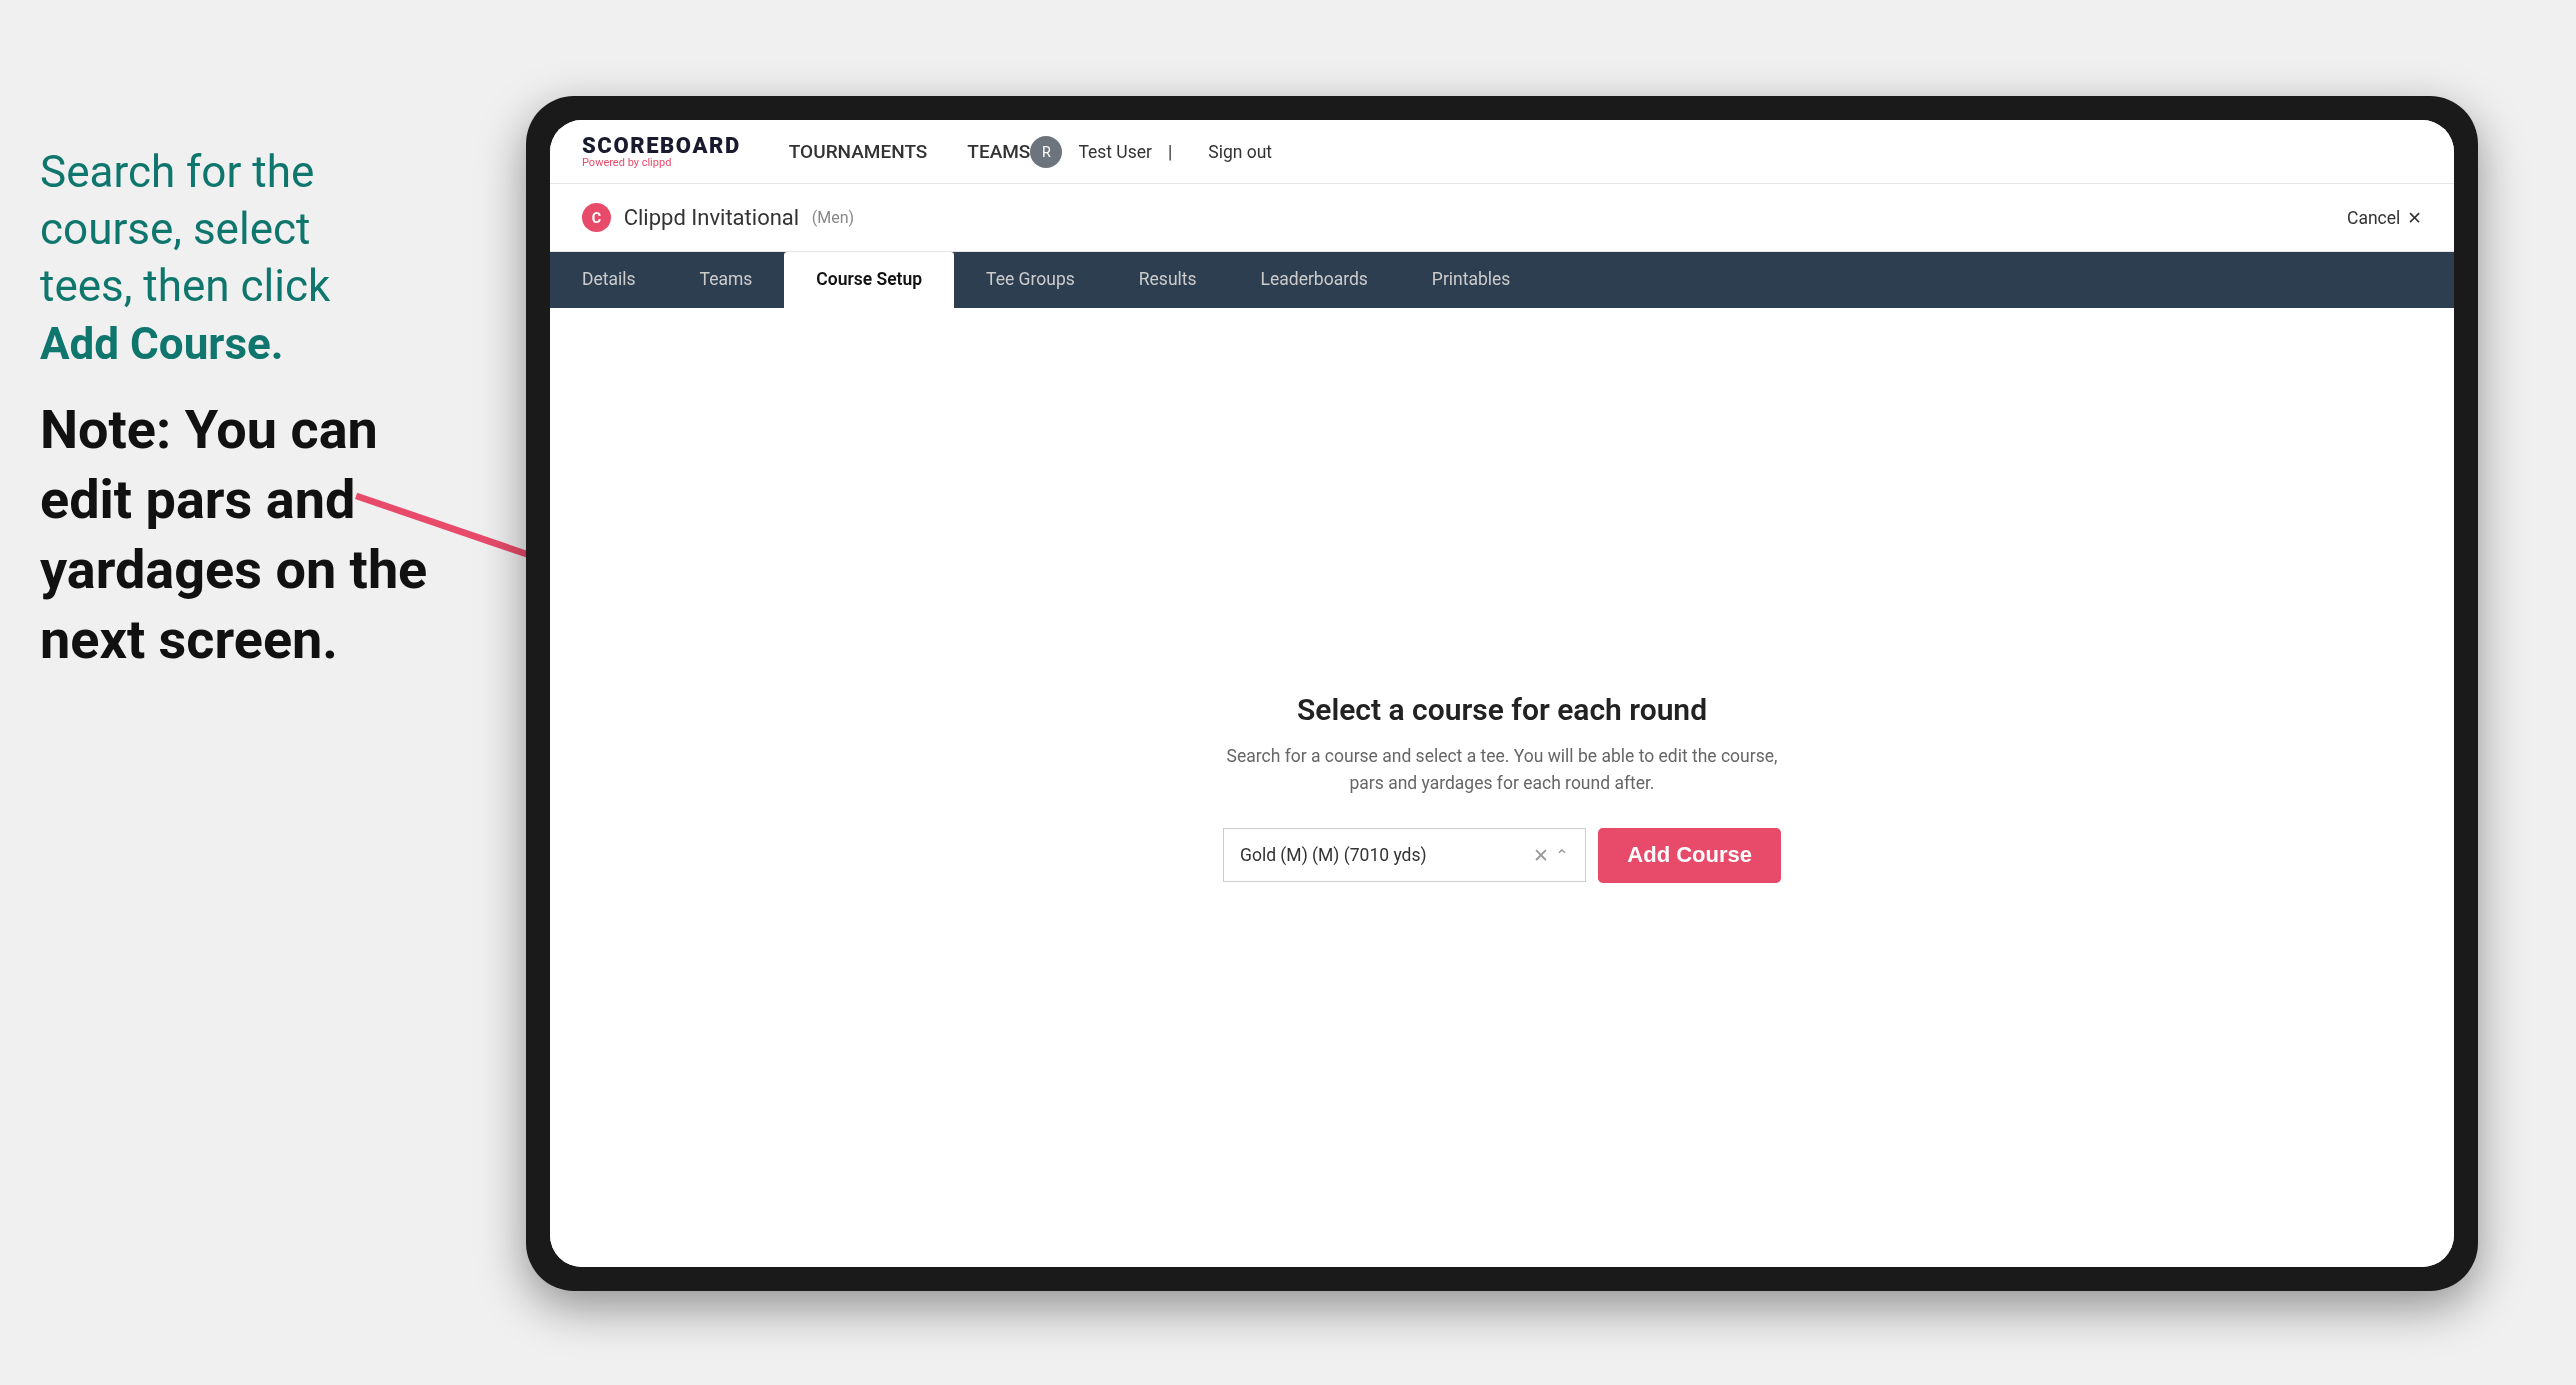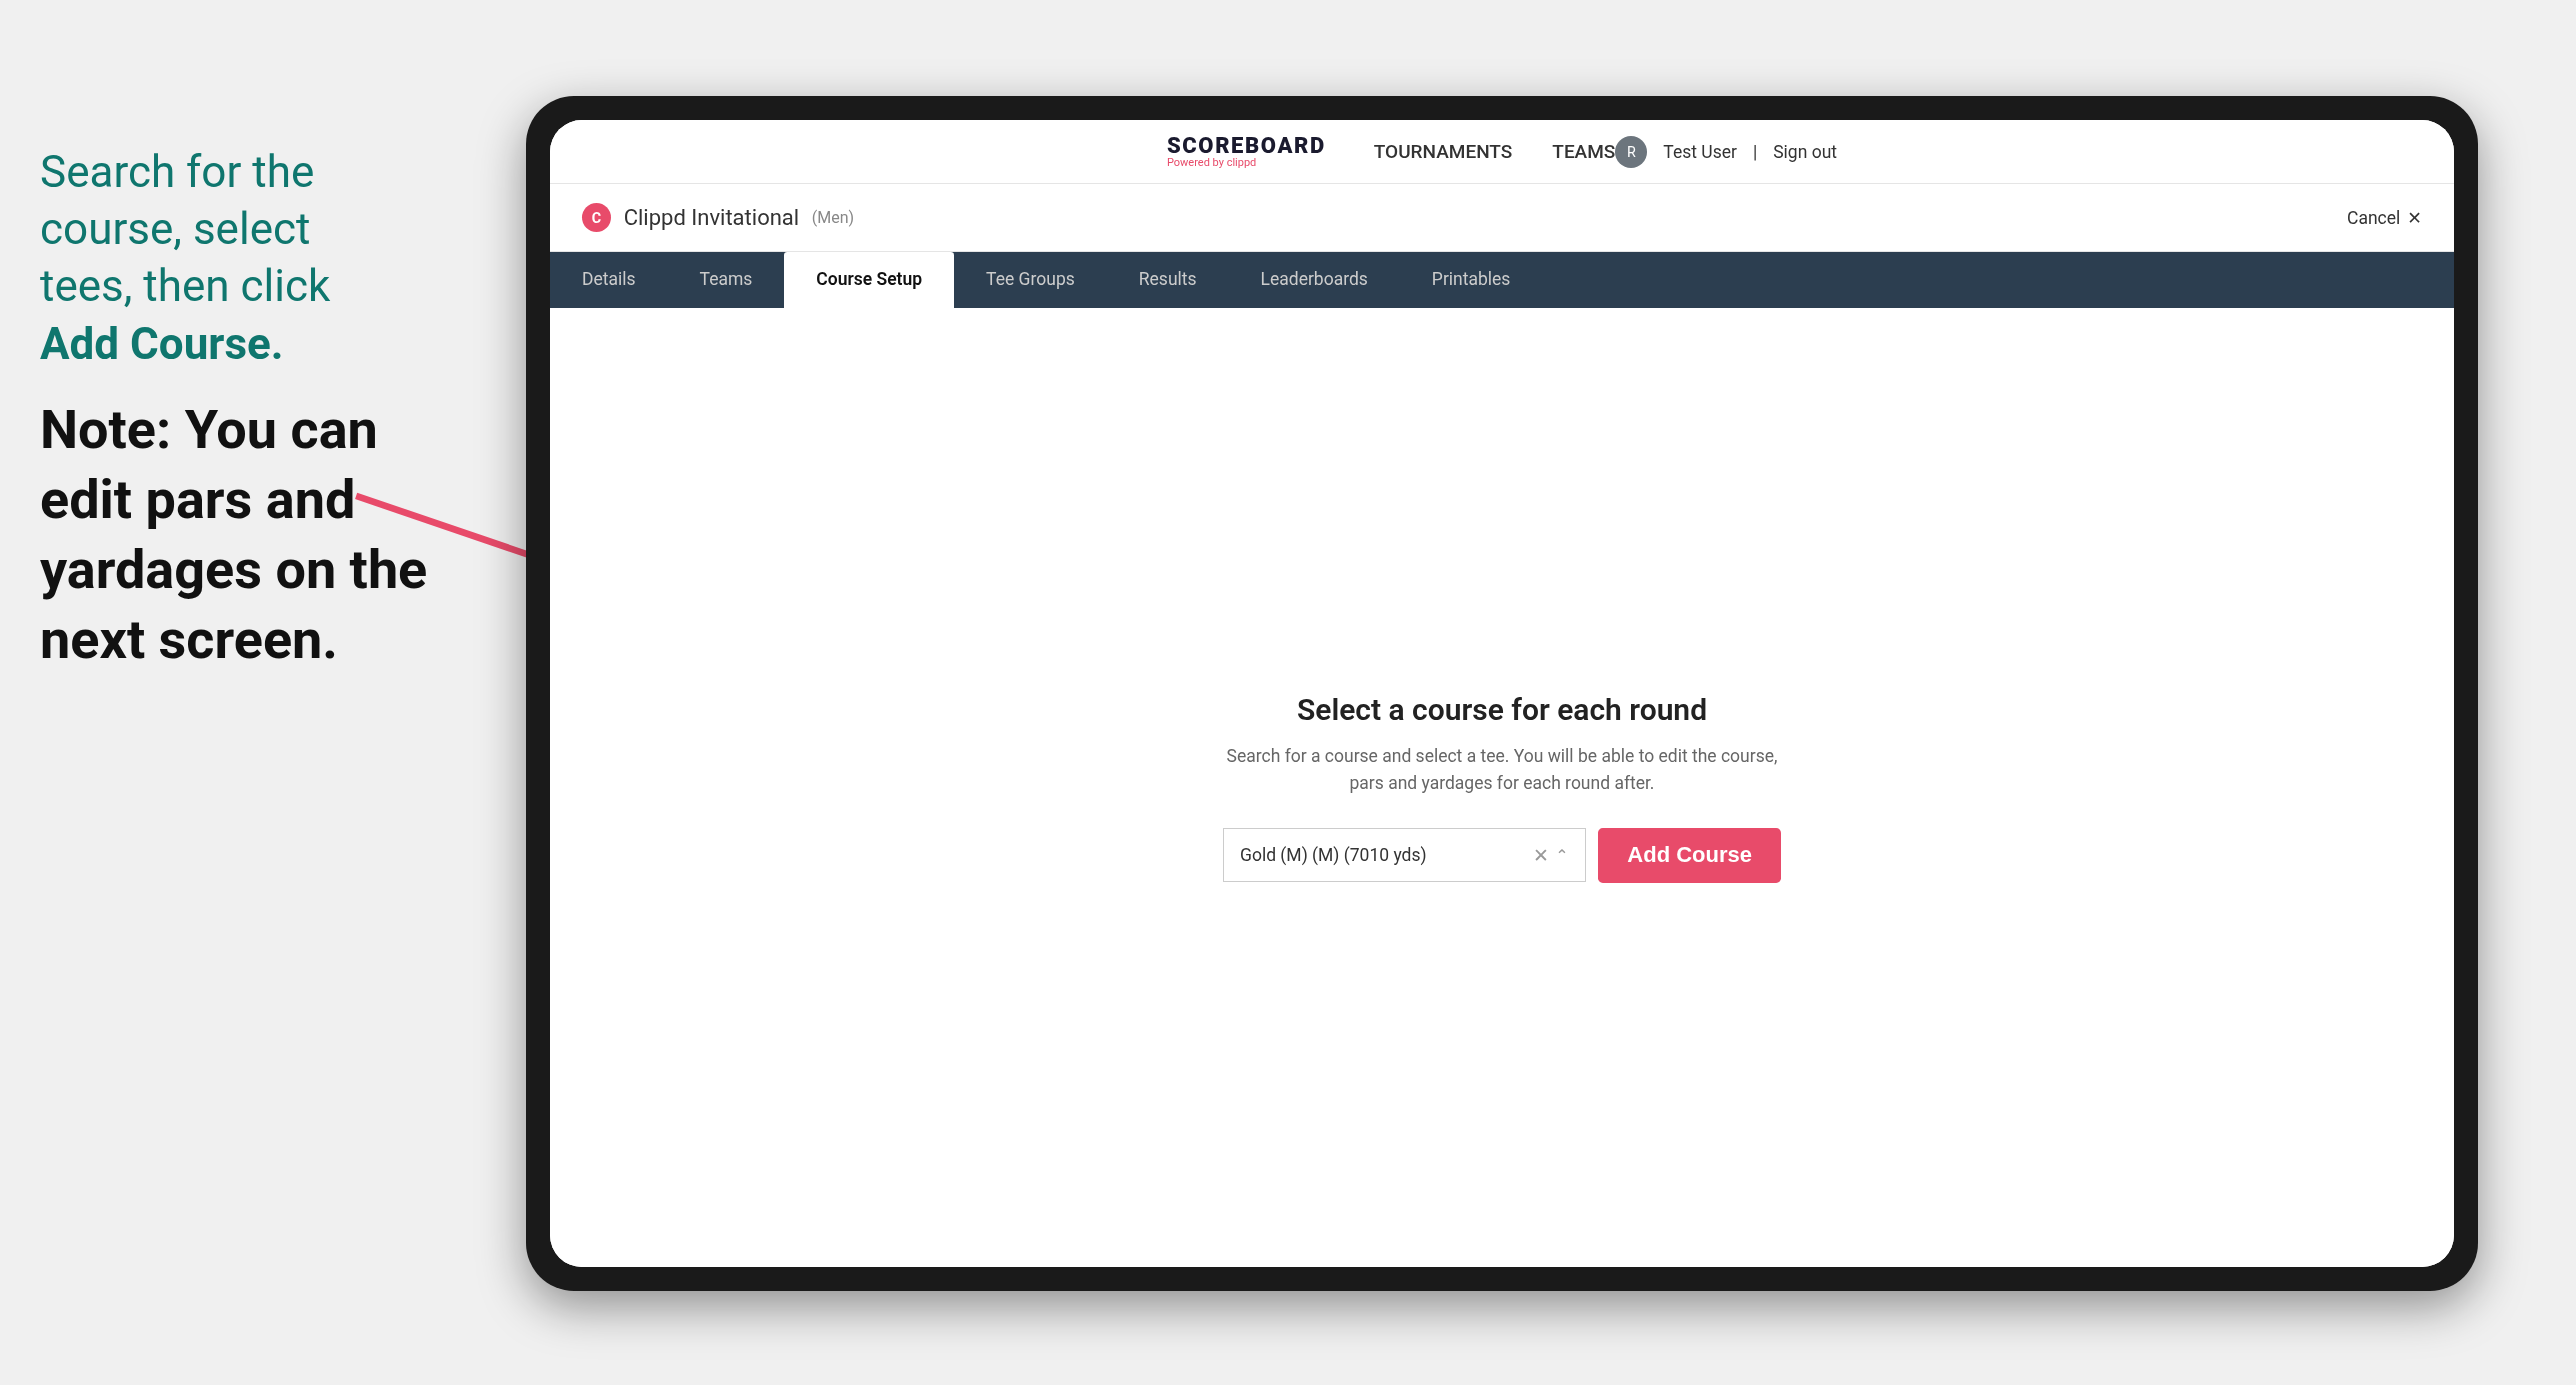--- a/index.html
+++ b/index.html
@@ -56,21 +56,21 @@
     }
 
     
     .top-nav {
       background: #fff;
       border-bottom: 0.8px solid #e5e5e5;
       padding: 0 32px;
       height: 64px;
       display: flex;
       align-items: center;
-      justify-content: center;
+      justify-content: flex-start;
     }
     .nav-left {
       display: flex;
       align-items: center;
       gap: 48px;
     }
     .logo-area {
       display: flex;
       flex-direction: column;
       line-height: 1;
@@ -110,20 +110,21 @@
       border-radius: 50%;
       display: inline-flex;
       align-items: center;
       justify-content: center;
       color: white;
       font-size: 14.3px;
     }
     .sign-out {
       color: #333;
       cursor: pointer;
+      margin-left: 20px;
     }
 
     
     .tournament-header {
       padding: 19px 32px;
       display: flex;
       align-items: center;
       justify-content: space-between;
       border-bottom: 0.8px solid #e5e5e5;
     }

